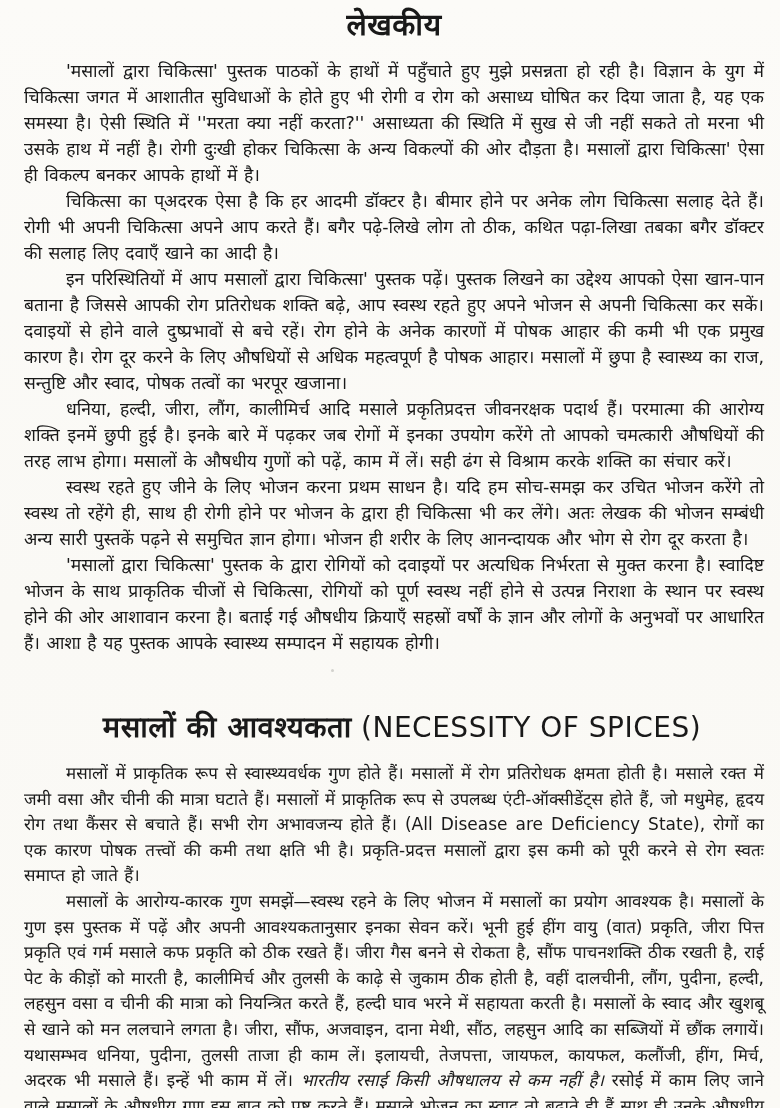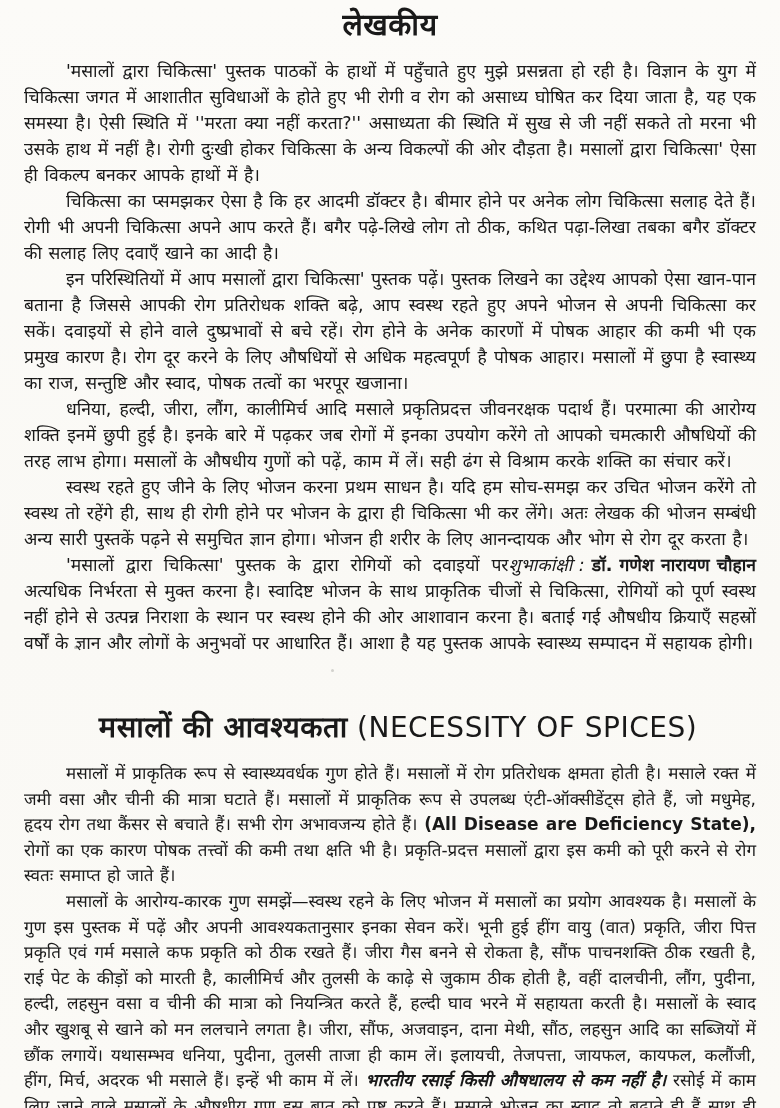--- a/index.html
+++ b/index.html
@@ -5,21 +5,21 @@
   html, body {
     margin: 0;
     padding: 0;
     background: #fbfaf7;
   }
   .page {
     position: relative;
     width: 780px;
     height: 1108px;
     box-sizing: border-box;
-    padding: 6px 24px 0 24px;
+    padding: 6px 16px 0 24px;
     background: linear-gradient(180deg, #fcfbf8 0%, #faf9f5 55%, #fbfaf6 100%);
     color: #191919;
     font-family: "DejaVu Sans", sans-serif;
     overflow: hidden;
   }
   .s1-title {
     margin: 2px 0 16px 0;
     text-align: center;
     font-size: 30px;
     line-height: 34px;
@@ -56,53 +56,50 @@
     font-size: 29px;
     font-weight: bold;
     letter-spacing: 0.5px;
     margin-left: 16px;
   }
   .s2-title .en {
     font-size: 28px;
     font-weight: 500;
     letter-spacing: 0.5px;
   }
-  .bold-run { font-weight: bold; }
-  .bold-italic-run { font-weight: bold; font-style: italic; }
+  .bold-run { font-weight: normal; }
+  .bold-italic-run { font-weight: normal; font-style: italic; }
   .speck {
     position: absolute;
     background: #8a8a84;
     border-radius: 50%;
     opacity: 0.55;
   }
   .speck.a { left: 74px;  top: 646px; width: 4px; height: 3px; }
   .speck.b { left: 331px; top: 669px; width: 3px; height: 3px; opacity: 0.35; }
 </style>
 </head>
 <body>
 
 <div class="page">
 
   <div class="s1">
     <h1 class="s1-title">लेखकीय</h1>
 
     <p>'मसालों द्वारा चिकित्सा' पुस्तक पाठकों के हाथों में पहुँचाते हुए मुझे प्रसन्नता हो रही है। विज्ञान के युग में चिकित्सा जगत में आशातीत सुविधाओं के होते हुए भी रोगी व रोग को असाध्य घोषित कर दिया जाता है, यह एक समस्या है। ऐसी स्थिति में ''मरता क्या नहीं करता?'' असाध्यता की स्थिति में सुख से जी नहीं सकते तो मरना भी उसके हाथ में नहीं है। रोगी दुःखी होकर चिकित्सा के अन्य विकल्पों की ओर दौड़ता है। मसालों द्वारा चिकित्सा' ऐसा ही विकल्प बनकर आपके हाथों में है।</p>
 
-    <p>चिकित्सा का प्समझकर ऐसा है कि हर आदमी डॉक्टर है। बीमार होने पर अनेक लोग चिकित्सा सलाह देते हैं। रोगी भी अपनी चिकित्सा अपने आप करते हैं। बगैर पढ़े-लिखे लोग तो ठीक, कथित पढ़ा-लिखा तबका बगैर डॉक्टर की सलाह लिए दवाएँ खाने का आदी है।</p>
+    <p>चिकित्सा का प्अदरक ऐसा है कि हर आदमी डॉक्टर है। बीमार होने पर अनेक लोग चिकित्सा सलाह देते हैं। रोगी भी अपनी चिकित्सा अपने आप करते हैं। बगैर पढ़े-लिखे लोग तो ठीक, कथित पढ़ा-लिखा तबका बगैर डॉक्टर की सलाह लिए दवाएँ खाने का आदी है।</p>
 
     <p>इन परिस्थितियों में आप  मसालों द्वारा चिकित्सा' पुस्तक पढ़ें। पुस्तक लिखने का उद्देश्य आपको ऐसा खान-पान बताना है जिससे आपकी रोग प्रतिरोधक शक्ति बढ़े, आप स्वस्थ रहते हुए अपने भोजन से अपनी चिकित्सा कर सकें। दवाइयों से होने वाले दुष्प्रभावों से बचे रहें। रोग होने के अनेक कारणों में पोषक आहार की कमी भी एक प्रमुख कारण है। रोग दूर करने के लिए औषधियों से अधिक महत्वपूर्ण है पोषक आहार। मसालों में छुपा है स्वास्थ्य का राज, सन्तुष्टि और स्वाद, पोषक तत्वों का भरपूर खजाना।</p>
 
     <p>धनिया, हल्दी, जीरा, लौंग, कालीमिर्च आदि मसाले प्रकृतिप्रदत्त जीवनरक्षक पदार्थ हैं। परमात्मा की आरोग्य शक्ति इनमें छुपी हुई है। इनके बारे में पढ़कर जब रोगों में इनका उपयोग करेंगे तो आपको चमत्कारी औषधियों की तरह लाभ होगा। मसालों के औषधीय गुणों को पढ़ें, काम में लें। सही ढंग से विश्राम करके शक्ति का संचार करें।</p>
 
     <p class="italic-para">स्वस्थ रहते हुए जीने के लिए भोजन करना प्रथम साधन है। यदि हम सोच-समझ कर उचित भोजन करेंगे तो स्वस्थ तो रहेंगे ही, साथ ही रोगी होने पर भोजन के द्वारा ही चिकित्सा भी कर लेंगे। अतः लेखक की भोजन सम्बंधी अन्य सारी पुस्तकें पढ़ने से समुचित ज्ञान होगा। भोजन ही शरीर के लिए आनन्दायक और भोग से रोग दूर करता है।</p>
 
     <p>
-      <span class="sig">
-        <span class="sig-label">शुभाकांक्षी :</span><span class="sig-name"> डॉ. गणेश नारायण चौहान</span>
-      </span>
       <span>'मसालों द्वारा चिकित्सा' पुस्तक के द्वारा रोगियों को दवाइयों पर अत्यधिक निर्भरता से मुक्त करना है। स्वादिष्ट भोजन के साथ प्राकृतिक चीजों से चिकित्सा, रोगियों को पूर्ण स्वस्थ नहीं होने से उत्पन्न निराशा के स्थान पर स्वस्थ होने की ओर आशावान करना है। बताई गई औषधीय क्रियाएँ सहस्रों वर्षों के ज्ञान और लोगों के अनुभवों पर आधारित हैं। आशा है यह पुस्तक आपके स्वास्थ्य सम्पादन में सहायक होगी। </span>
     </p>
   </div>
 
   <div class="s2">
     <h2 class="s2-title">
       <span class="hi">मसालों की आवश्यकता</span><span class="en"> (NECESSITY OF SPICES)</span>
     </h2>
 
     <p>

